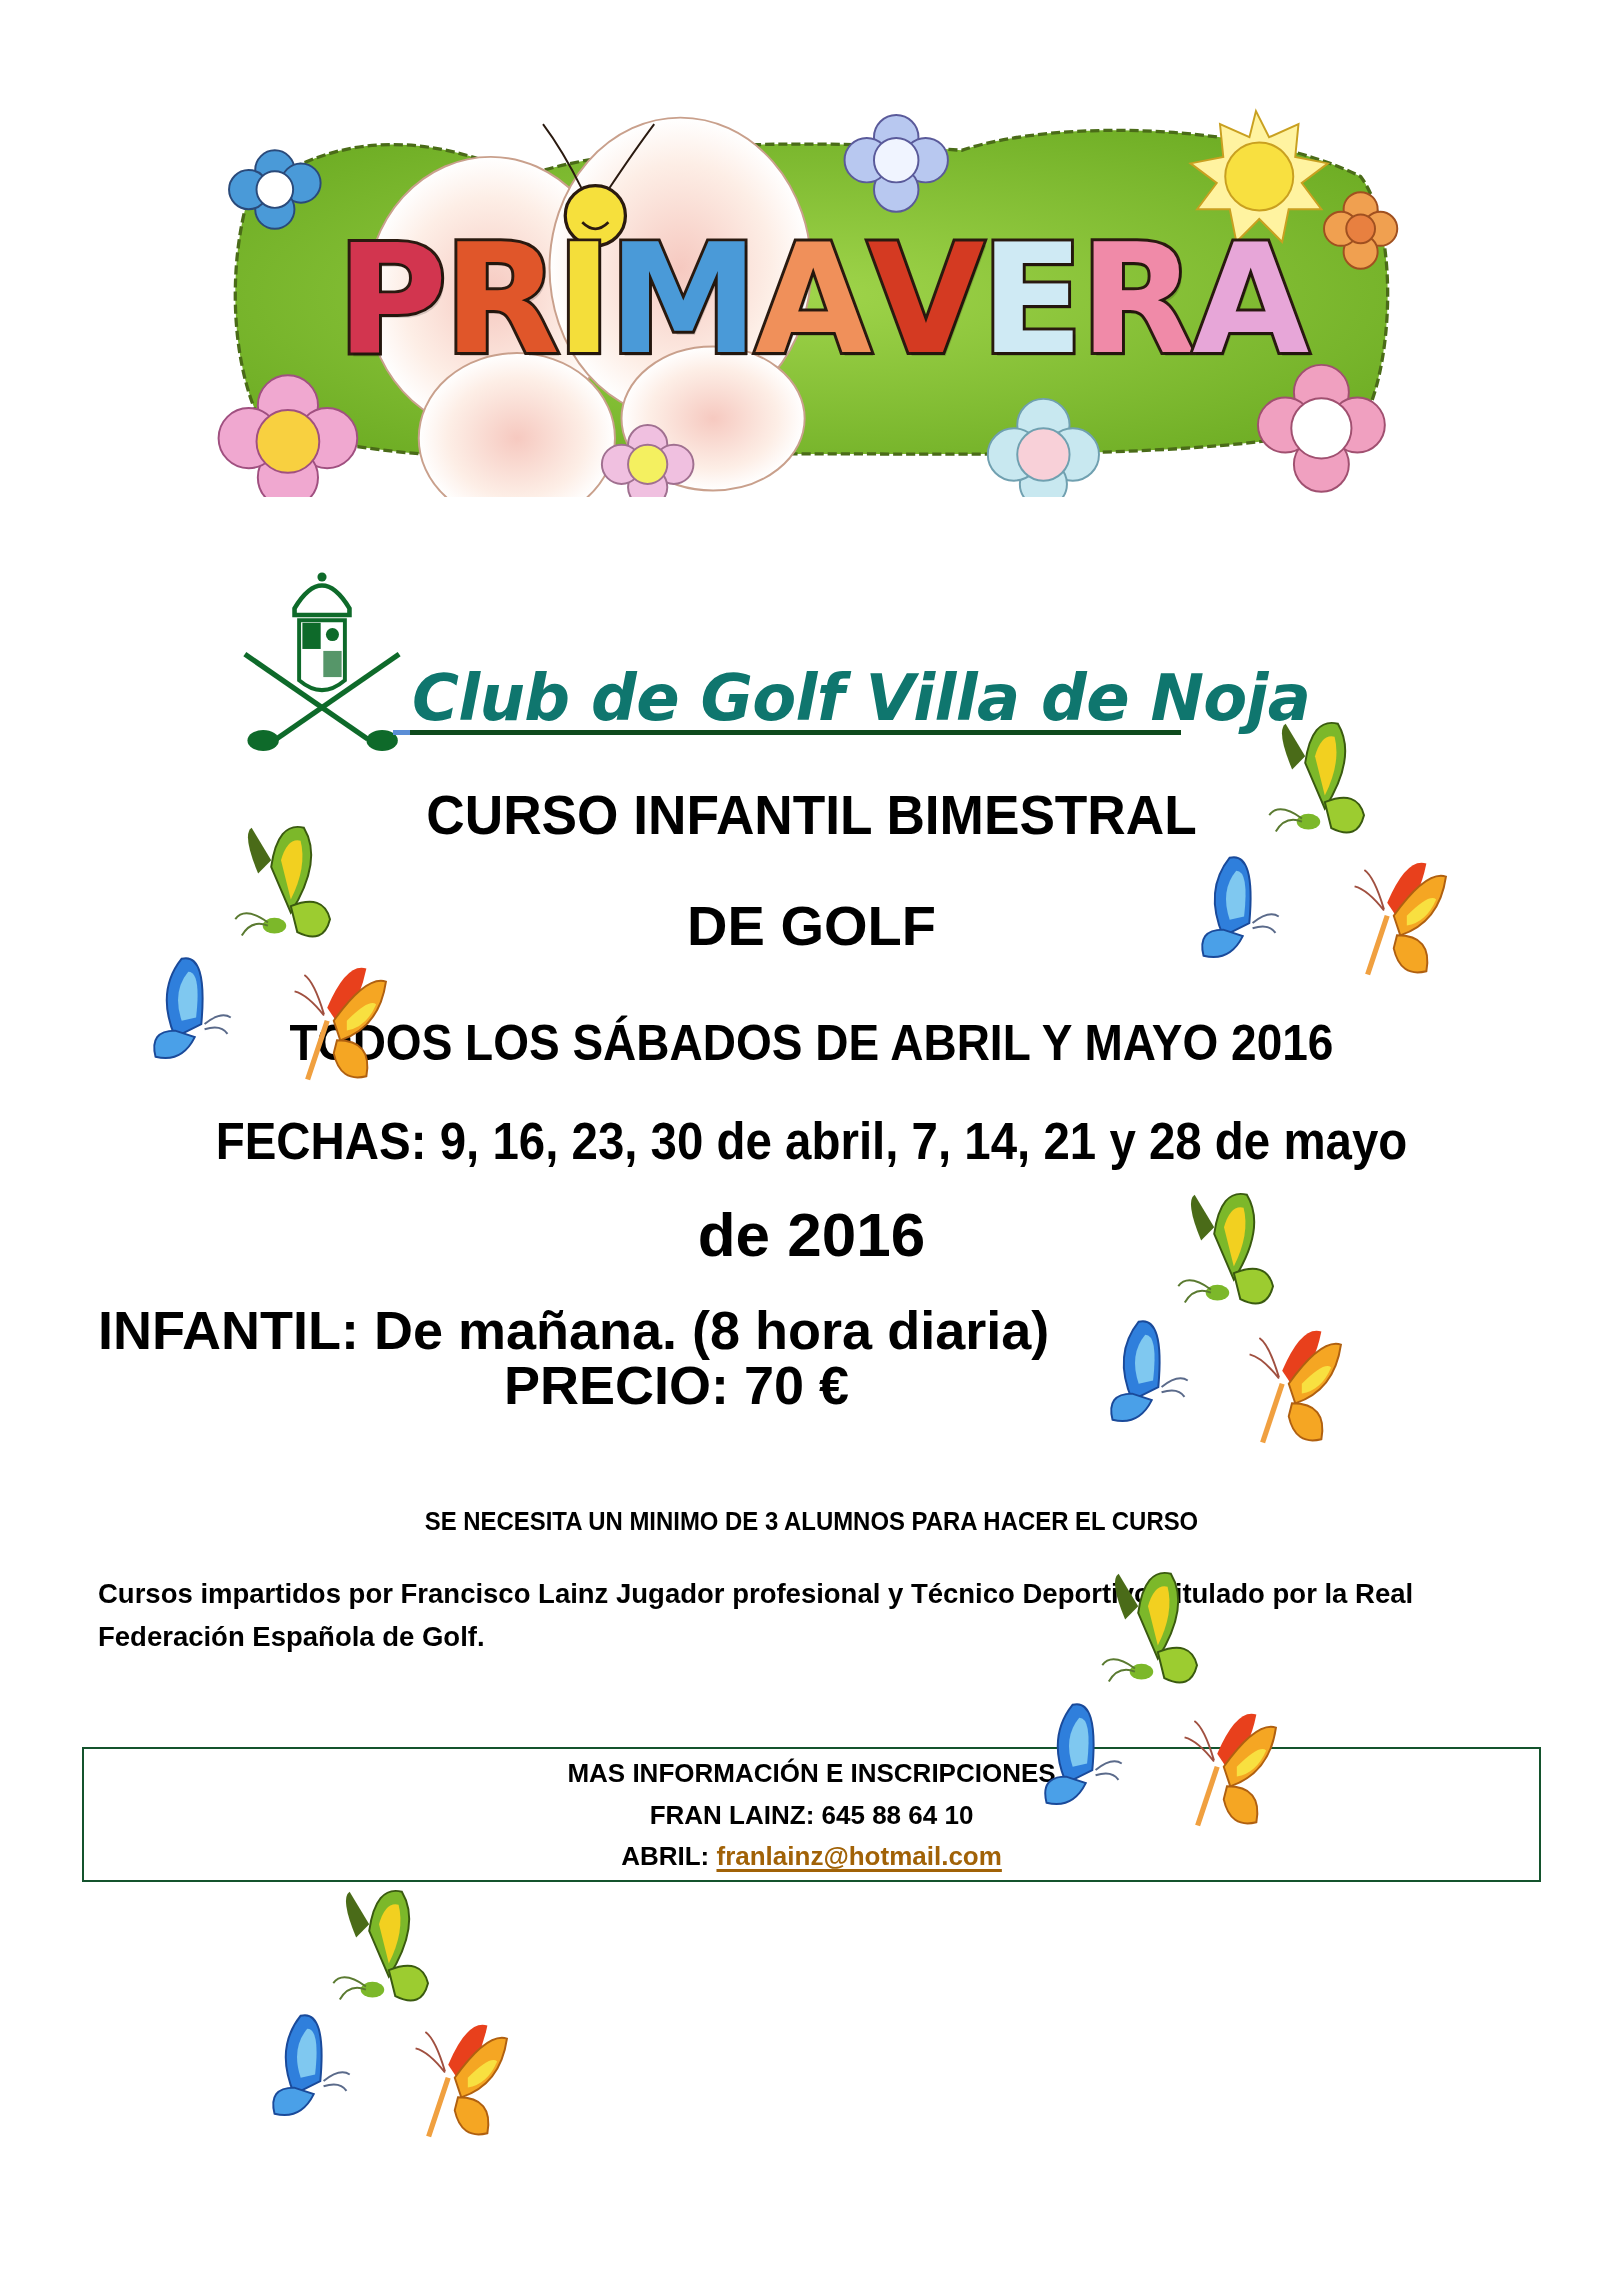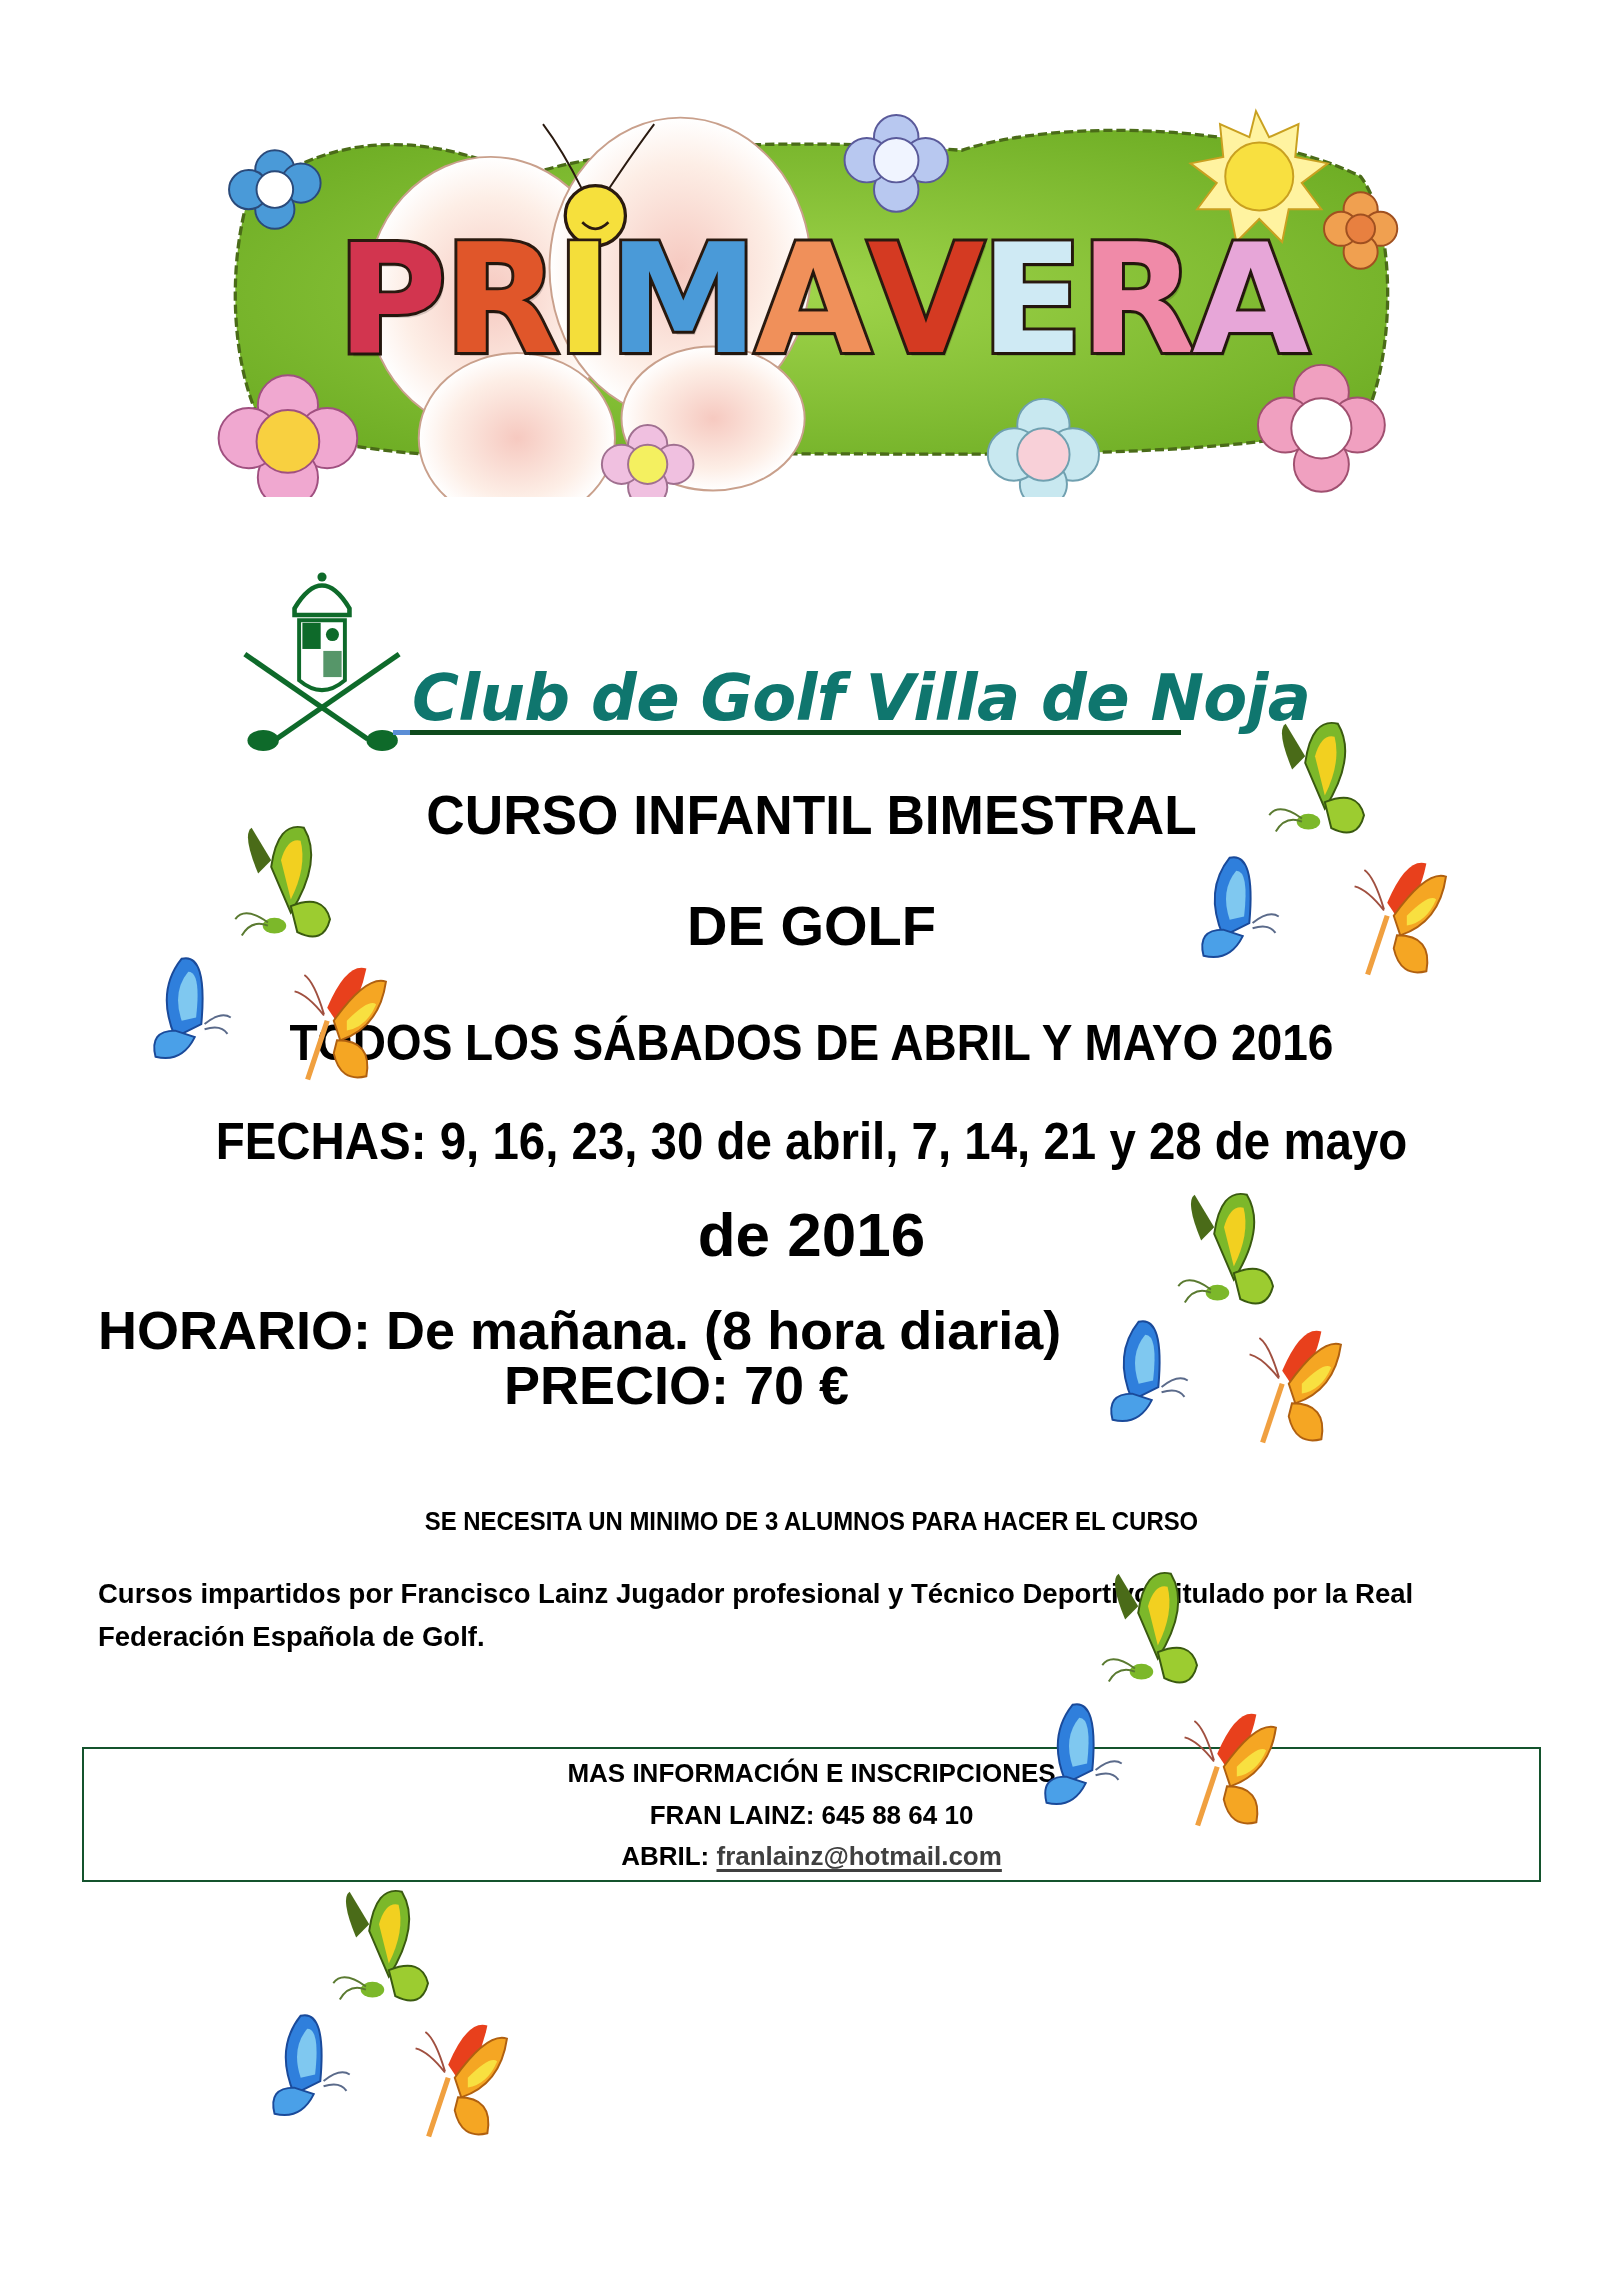--- a/index.html
+++ b/index.html
@@ -37,21 +37,21 @@
   #note { left:0; width:1623px; top:1506px; font-size:26px; transform:scaleX(0.92); }
   #bio { left:98px; top:1572px; width:1427px; font-size:27.5px; line-height:43px;
          white-space:normal; text-align:left; }
 
   
   #info-box { left:82px; top:1747px; width:1459px; height:135px;
               border:2px solid #14532d; box-sizing:border-box; }
   .info-line { position:absolute; left:0; width:100%; text-align:center;
                font-family:"Liberation Sans", sans-serif; font-weight:bold; font-size:26px; }
   #info1 { top:9.2px; } #info2 { top:51px; } #info3 { top:92px; }
-  .email-link { color:#404040; text-decoration:underline; text-decoration-thickness:2.6px;
+  .email-link { color:#a16207; text-decoration:underline; text-decoration-thickness:2.6px;
                 text-underline-offset:3.9px; }
 
   
   .bfly { position:absolute; }
   .bfly svg { width:100%; height:100%; display:block; overflow:visible; }
 </style>
 </head>
 <body>
 
 <div id="banner" class="abs">
@@ -167,21 +167,21 @@
 
 <div id="h1" class="abs cond">CURSO INFANTIL  BIMESTRAL</div>
 <div id="h2" class="abs cond">DE GOLF</div>
 <div id="h3" class="abs cond">TODOS LOS SÁBADOS DE  ABRIL Y MAYO 2016</div>
 <div id="h4" class="abs cond">
   <span>FECHAS:</span>
   <span>9, 16, 23, 30 de abril, 7, 14, 21 y 28 de mayo</span>
 </div>
 <div id="h5" class="abs cond">de 2016</div>
 <div id="h6" class="abs cond">
-  <span>HORARIO:</span>
+  <span>INFANTIL:</span>
   <span>De mañana. (8 hora diaria)</span>
 </div>
 <div id="h7" class="abs cond">
   <span>PRECIO:</span>
   <span>70 €</span>
 </div>
 <div id="note" class="abs cond">SE NECESITA UN MINIMO DE 3 ALUMNOS PARA HACER EL CURSO</div>
 <div id="bio" class="abs cond">Cursos impartidos por Francisco Lainz Jugador profesional y Técnico Deportivo Titulado por la Real Federación Española de Golf.</div>
 
 <div id="info-box" class="abs">

